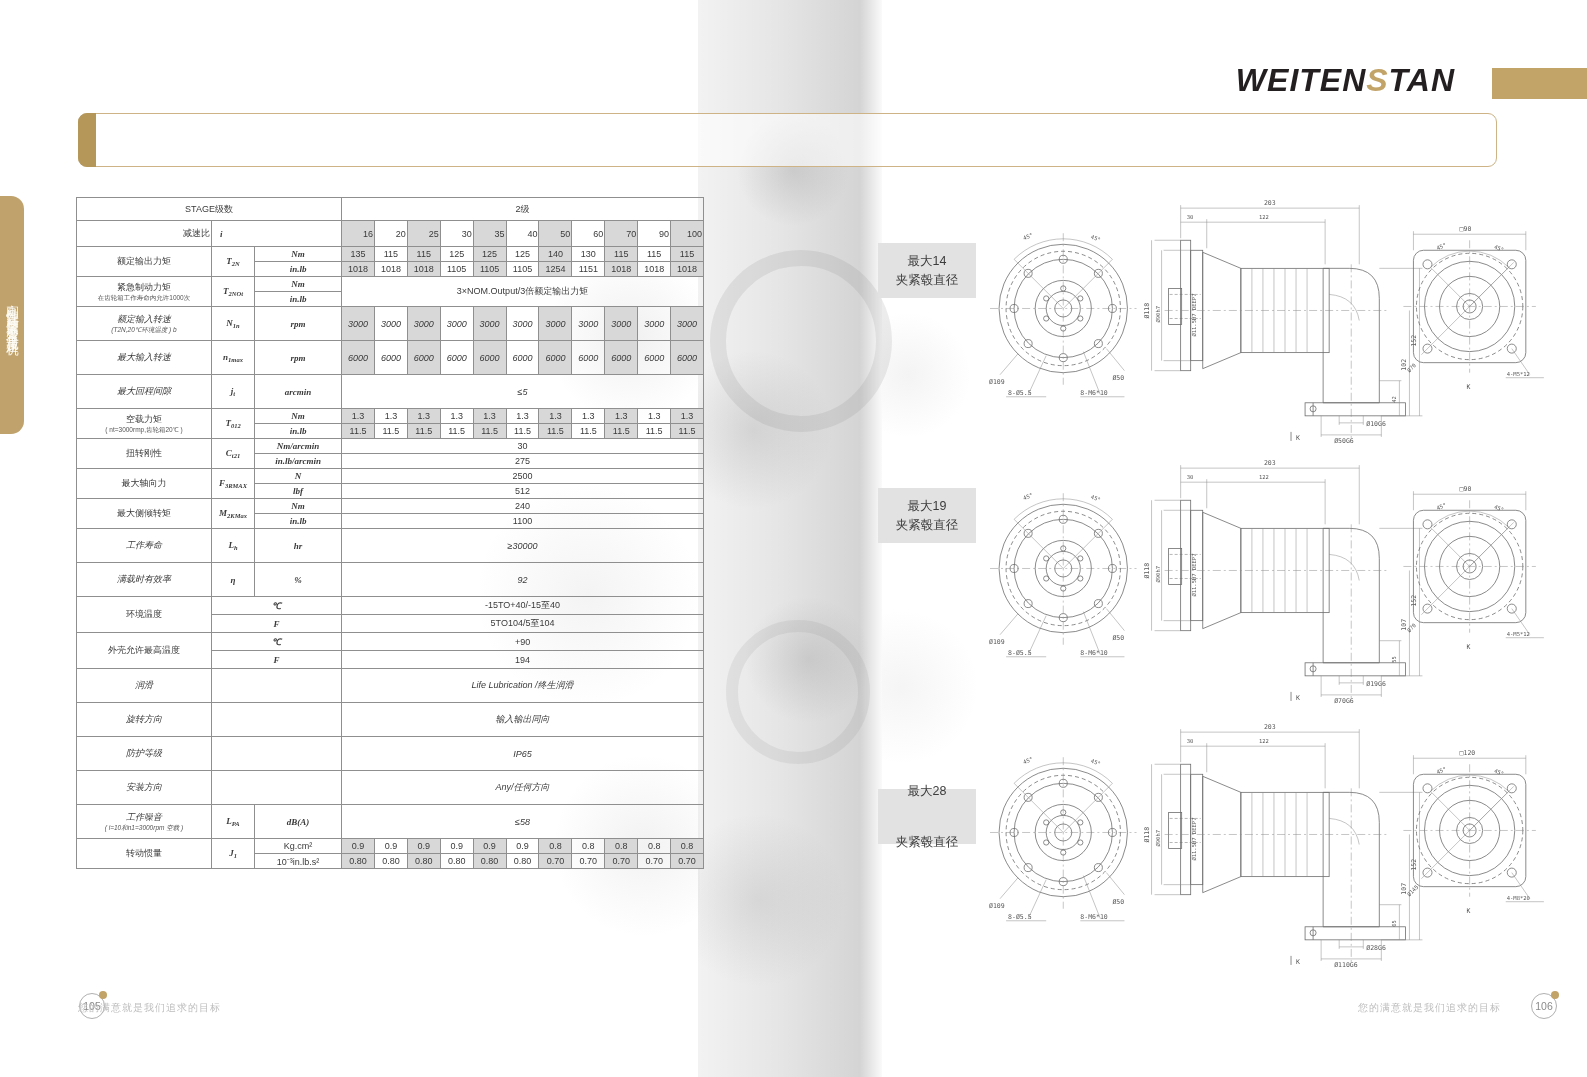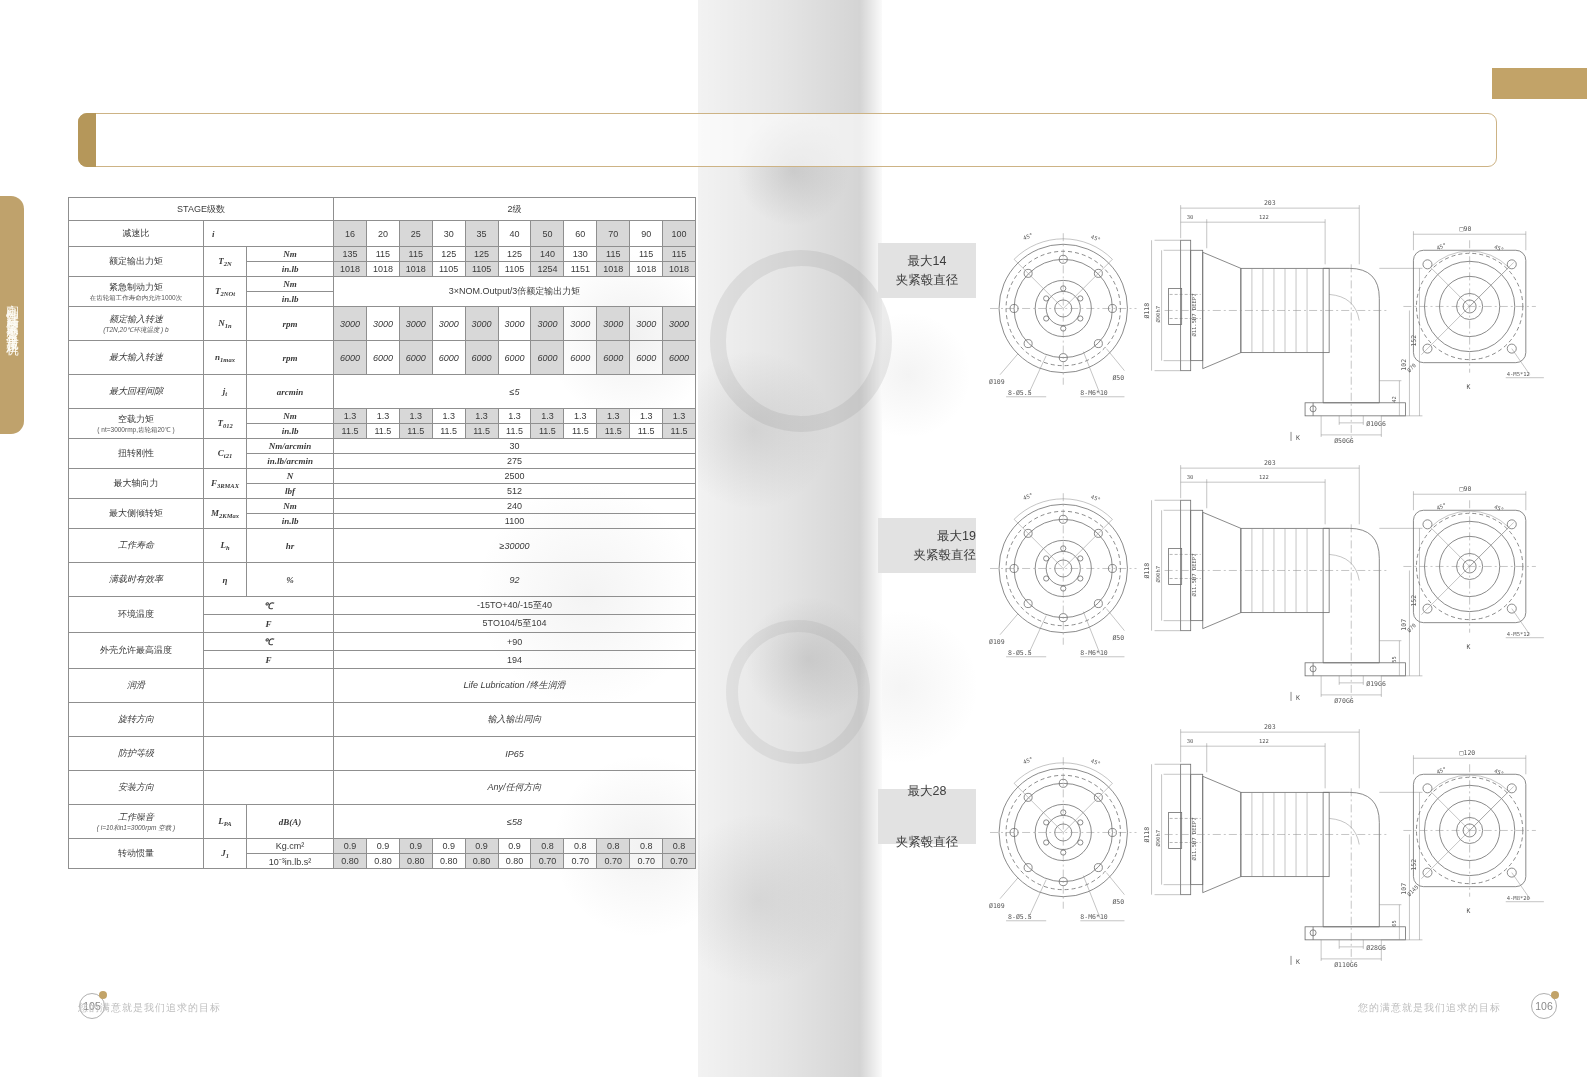--- a/index.html
+++ b/index.html
@@ -37,32 +37,32 @@
   .title-bar{position:absolute;left:78px;top:113px;width:18px;height:54px;background:#b5975a;
              border-radius:9px 0 0 9px;}
   .title-text{position:absolute;left:112px;top:121px;font-style:italic;font-weight:bold;
               font-size:28px;color:#b5975a;letter-spacing:1px;}
   .title-text sup{font-size:15px;}
   
   .side-tab{position:absolute;left:0;top:196px;width:24px;height:238px;background:#bfa26c;
             border-radius:0 13px 13px 0;display:flex;align-items:center;justify-content:center;}
   .side-tab span{writing-mode:vertical-rl;font-size:12.5px;color:#fdfcf6;letter-spacing:3px;}
   
-  table.spec{position:absolute;left:68px;top:197px;width:628px;border-collapse:collapse;table-layout:fixed;}
+  table.spec{position:absolute;left:76px;top:197px;width:628px;border-collapse:collapse;table-layout:fixed;}
   table.spec td{border:1px solid #8f8f8f;text-align:center;vertical-align:middle;
                 font-size:9px;color:#3a3a3a;padding:0 1px;overflow:hidden;}
   td.lab{font-size:10.5px;}
   td.lab .note{display:block;font-size:6.5px;color:#555;line-height:1.1;}
   td.sym{font-family:"Liberation Serif",serif;font-style:italic;font-weight:bold;font-size:10px;}
   td.sym .sub{font-size:6.5px;vertical-align:-2px;}
   td.unit{font-family:"Liberation Serif",serif;font-style:italic;font-weight:bold;font-size:8.5px;margin-left:12px;}
   td.unit-plain{font-size:9px;}
   td.shade{background:#d8d8d8;}
   tr.h-head td{height:22px;}
-  tr.h-ratio td{height:25px;}
+  tr.h-ratio td{height:25px;text-align:right;}
   tr.h-sub td{height:14px;}
   tr.h-single td{height:33px;font-style:italic;}
   tr.h-temp td{height:17px;}
   
   .size-label{position:absolute;left:878px;width:98px;height:55px;background:#e2e2e2;
               display:flex;flex-direction:column;align-items:center;justify-content:center;
               font-size:12.5px;color:#3c3c3c;line-height:1.45;}
   .draw-block{position:absolute;left:988px;width:592px;height:256px;}
   svg.dwg line,svg.dwg path,svg.dwg circle,svg.dwg rect,svg.dwg polygon{stroke:#6e6e6e;fill:none;stroke-width:.8;}
   svg.dwg .thin{stroke:#8a8a8a;stroke-width:.5;}
@@ -78,20 +78,21 @@
   .slogan{position:absolute;font-size:10px;color:#bdbdbd;letter-spacing:1px;}
 </style>
 </head>
 <body>
 
 <div class="page">
   <div class="fold"></div>
   <div class="ghost-l"></div>
   <div class="ghost-r"></div>
 
+  <div class="logo"><span>WEITEN</span><span class="accent">S</span><span>TAN</span></div>
   <div class="logo-bar"></div>
 
   <div class="title-box"></div>
   <div class="title-bar"></div>
 
   <div class="side-tab">
     <span>高刚性高精度紧凑型直角减速机</span>
   </div>
 
   <table class="spec">
@@ -354,21 +355,21 @@
           <td class="v">0.70</td>
           <td class="v shade">0.70</td>
         </tr>
   </tbody>
     </table>
 
   <div class="size-label" style="top:243px;text-align:right;">
     <span>最大14</span>
     <span>夹紧毂直径</span>
   </div>
-  <div class="size-label" style="top:518px;align-items:flex-end;">
+  <div class="size-label" style="top:488px;">
     <span>最大19</span>
     <span>夹紧毂直径</span>
   </div>
   <div class="size-label" style="top:789px;gap:32px;">
     <span>最大28</span>
     <span>夹紧毂直径</span>
   </div>
 
   <div class="draw-block" style="top:188px;">
     <svg class="dwg" width="592" height="256" viewBox="0 0 590 255">

